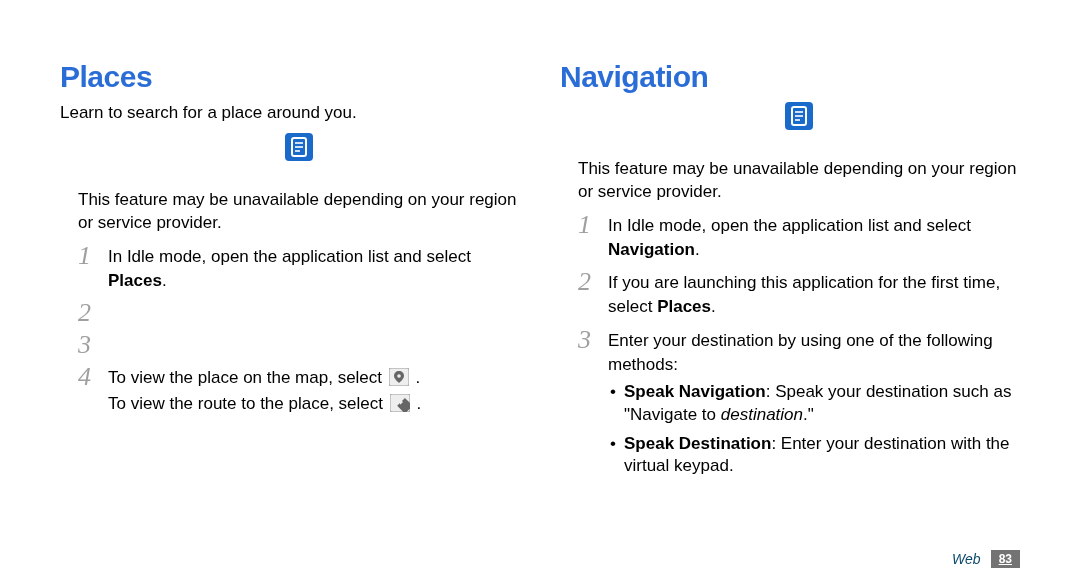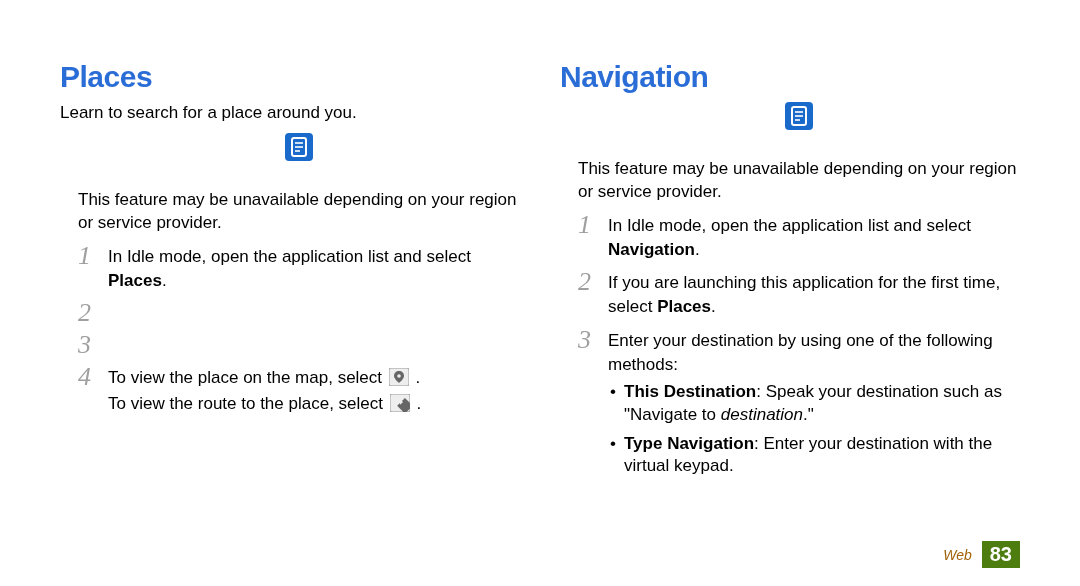--- a/index.html
+++ b/index.html
@@ -92,27 +92,28 @@
     .bullets li::before { content: "•"; position: absolute; left: 0; top: 0; font-size: 17px; }
     .footer {
       position: absolute;
       bottom: 18px;
       right: 60px;
       display: flex;
       align-items: center;
       gap: 10px;
       font-size: 14px;
     }
-    .footer-label { font-style: italic; color: #a16207; }
+    .footer-label { font-style: italic; color: #0c4a6e; }
     .footer-num {
-      background: #4d7c0f;
+      background: #737373;
       color: #fff;
       padding: 2px 8px;
-      font-size: 20px;
+      font-size: 12px;
       font-weight: bold;
+      text-decoration: underline;
     }
     .bold { font-weight: bold; }
     .ital { font-style: italic; }
   </style>
 </head>
 <body>
 
 <div class="page">
 
   <div class="col">
@@ -199,24 +200,24 @@
             <span>If you are launching this application for the first time, select </span><span class="bold">Places</span><span>.</span>
           </p>
         </div>
       </li>
       <li class="step">
         <span class="step-num">3</span>
         <div class="step-body">
           <p>Enter your destination by using one of the following methods:</p>
           <ul class="bullets">
             <li>
-              <span class="bold">This Destination</span><span>: Speak your destination such as "Navigate to </span><span class="ital">destination</span><span>."</span>
+              <span class="bold">Speak Navigation</span><span>: Speak your destination such as "Navigate to </span><span class="ital">destination</span><span>."</span>
             </li>
             <li>
-              <span class="bold">Type Navigation</span><span>: Enter your destination with the virtual keypad.</span>
+              <span class="bold">Speak Destination</span><span>: Enter your destination with the virtual keypad.</span>
             </li>
           </ul>
         </div>
       </li>
     </ol>
   </div>
 </div>
 
 <div class="footer">
   <span class="footer-label">Web</span>

